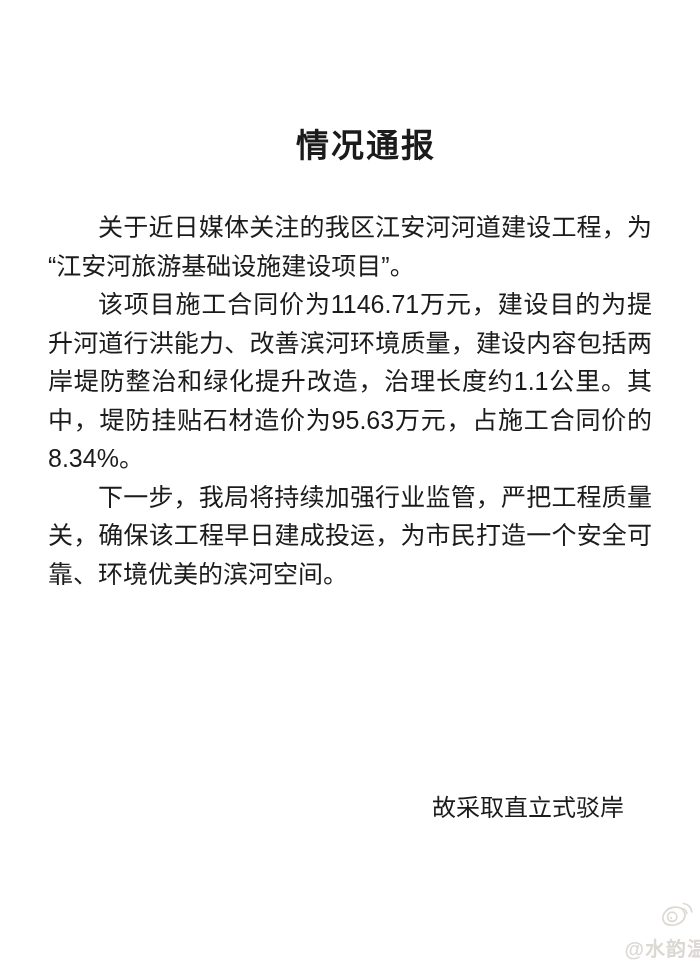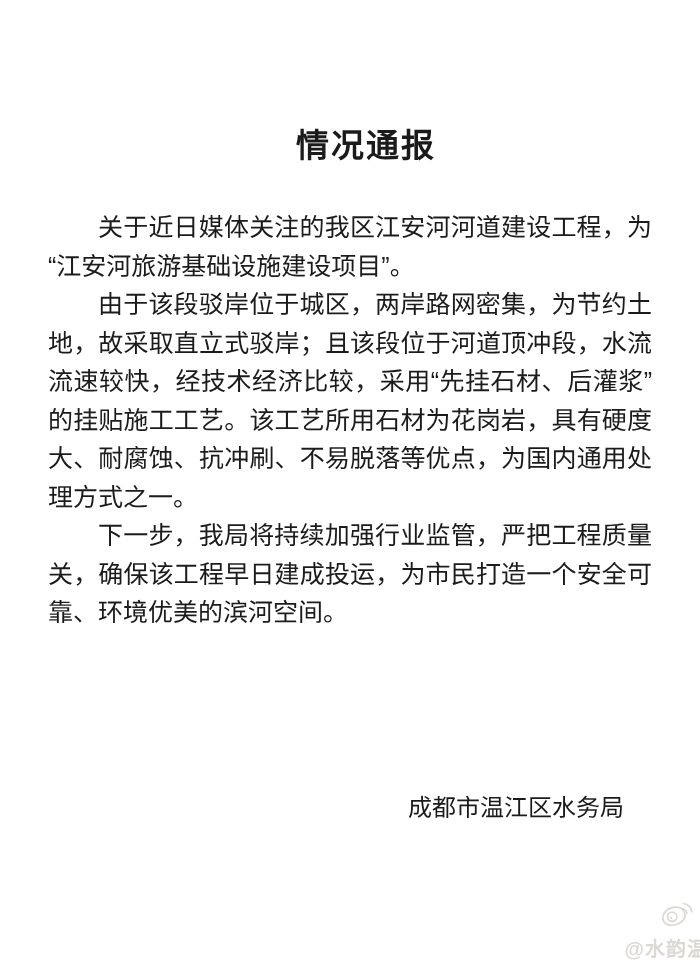--- a/index.html
+++ b/index.html
@@ -69,26 +69,26 @@
 </style>
 </head>
 <body>
 
 <div class="page">
 
   <h1 class="title">情况通报</h1>
 
   <div class="body-block">
     <p>关于近日媒体关注的我区江安河河道建设工程，为“江安河旅游基础设施建设项目”。</p>
-    <p>由于该段驳岸位于城区，两岸路网密集，为节约土地，故采取直立式驳岸；且该段位于河道顶冲段，水流流速较快，经技术经济比较，采用“先挂石材、后灌浆”的挂贴施工工艺。该工艺所用石材为花岗岩，具有硬度大、耐腐蚀、抗冲刷、不易脱落等优点，为国内通用处理方式之一。</p>
+    <p>该项目施工合同价为1146.71万元，建设目的为提升河道行洪能力、改善滨河环境质量，建设内容包括两岸堤防整治和绿化提升改造，治理长度约1.1公里。其中，堤防挂贴石材造价为95.63万元，占施工合同价的8.34%。</p>
     <p>下一步，我局将持续加强行业监管，严把工程质量关，确保该工程早日建成投运，为市民打造一个安全可靠、环境优美的滨河空间。</p>
   </div>
 
   <div class="signature-block">
-    <div>成都市温江区水务局</div>
+    <div>故采取直立式驳岸</div>
   </div>
 
   <div class="watermark">
     <span>
       <svg width="34" height="29" viewBox="0 0 34 29" aria-hidden="true">
         <g fill="none" stroke="currentColor" stroke-width="1.7" stroke-linecap="round">
           <path d="M15 8.5 C8.5 8 3 12.5 2.5 17.5 C2 22.5 7 26 13.5 26 C20.5 26 25.5 22 25 16.5 C24.6 11.7 20.5 9 15 8.5 Z" transform="rotate(-14 13.5 17)"></path>
           <circle cx="12.2" cy="17.8" r="4.6"></circle>
           <circle cx="11.2" cy="18.8" r="1.1" fill="currentColor" stroke="none"></circle>
           <path d="M21.5 9.5 C24.2 9.6 26.4 11.6 26.8 14.3"></path>

